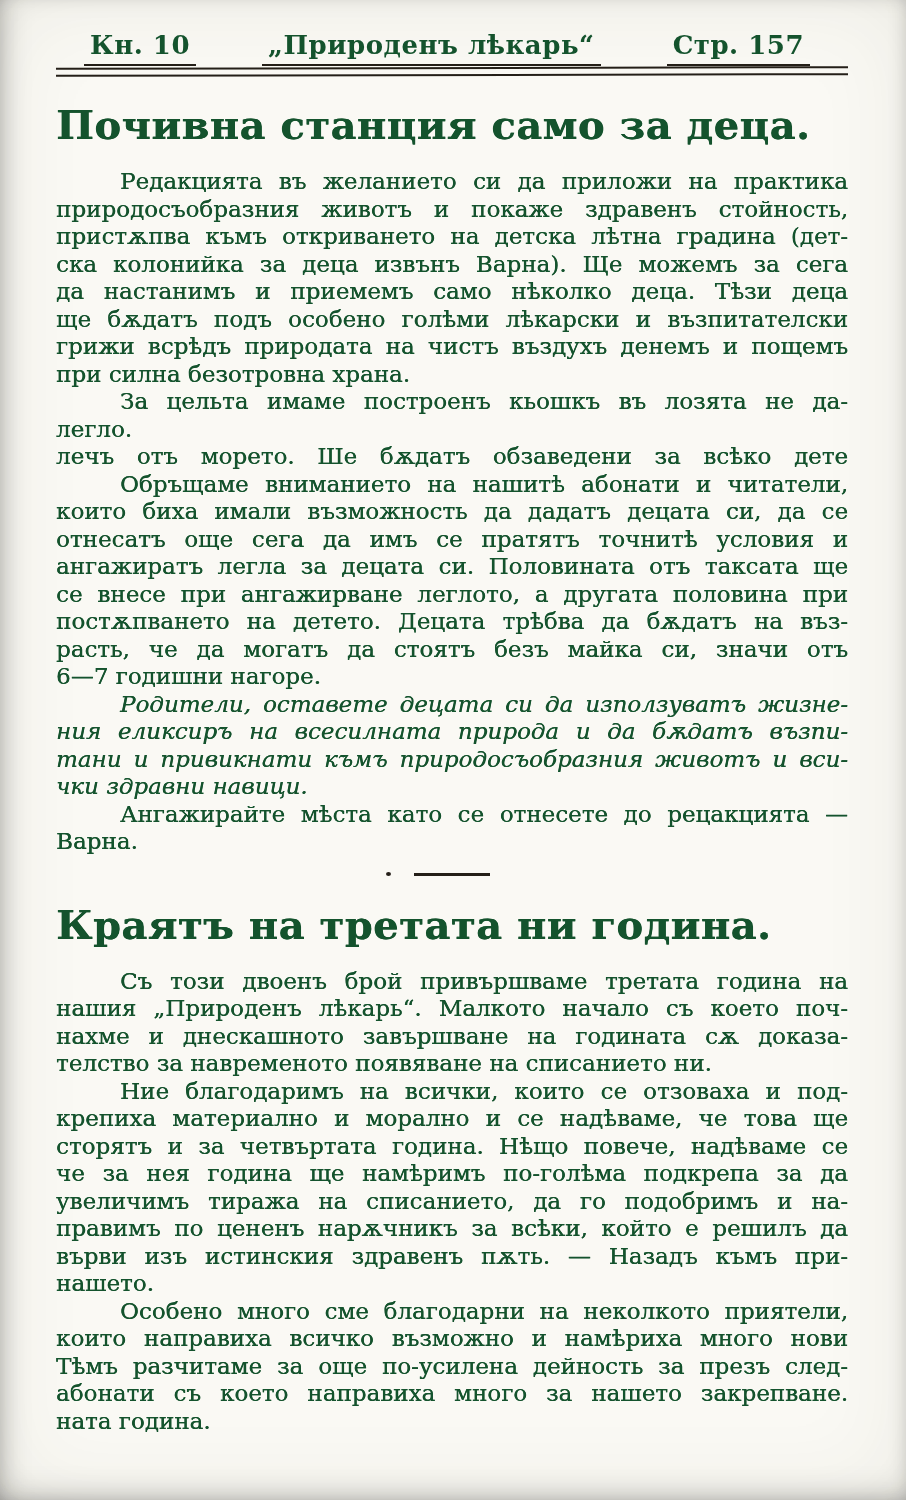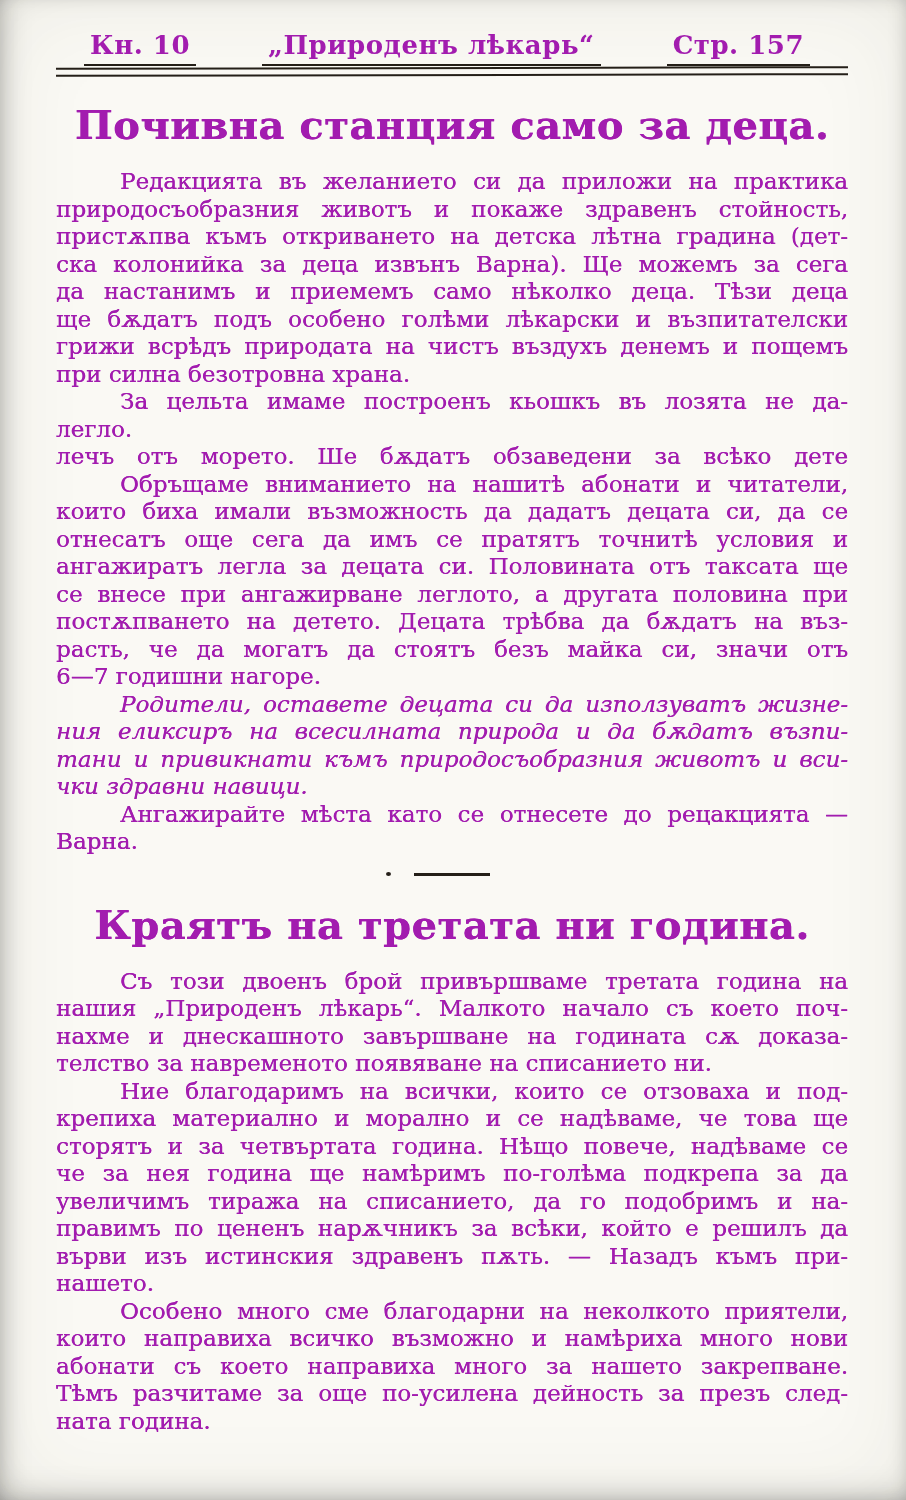--- a/index.html
+++ b/index.html
@@ -6,21 +6,21 @@
     margin: 0; padding: 0;
     width: 906px; height: 1500px;
     overflow: hidden;
     background: #d8d5cc;
   }
   .page {
     position: relative;
     width: 906px; height: 1500px;
     box-sizing: border-box;
     background: #faf9f4;
-    color: #a21caf;
+    color: #14532d;
     padding: 30px 58px 0 56px;
     font-family: "DejaVu Serif", "DejaVu Sans", serif;
     box-shadow:
       inset 0 0 90px rgba(70, 60, 35, 0.08),
       inset 14px 0 34px -20px rgba(0,0,0,0.38),
       inset -8px 0 24px -16px rgba(0,0,0,0.22),
       inset 0 -16px 36px -20px rgba(0,0,0,0.30);
   }
   .header {
     display: flex;
@@ -37,21 +37,21 @@
   }
   .double-rule {
     margin-top: 1px;
     height: 5px;
     border-top: 2px solid #241f18;
     border-bottom: 2px solid #241f18;
     transform: rotate(-0.12deg);
   }
   h1 {
     margin: 27px 0 21px 0;
-    text-align: center;
+    text-align: left;
     font-size: 40px;
     font-weight: bold;
     letter-spacing: 0.5px;
     line-height: 1.1;
     text-shadow: 0.4px 0 0 currentColor;
   }
   .body {
     font-size: 23px;
     line-height: 27.5px;
     text-shadow: 0.3px 0 0 currentColor;
@@ -146,19 +146,19 @@
         <div class="tline">сторятъ и за четвъртата година. Нѣщо повече, надѣваме се</div>
         <div class="tline">че за нея година ще намѣримъ по-голѣма подкрепа за да</div>
         <div class="tline">увеличимъ тиража на списанието, да го подобримъ и на-</div>
         <div class="tline">правимъ по цененъ нарѫчникъ за всѣки, който е решилъ да</div>
         <div class="tline">върви изъ истинския здравенъ пѫть. — Назадъ къмъ при-</div>
         <div class="tline lastline">нашето.</div>
       </div>
       <div class="para">
         <div class="tline first">Особено много сме благодарни на неколкото приятели,</div>
         <div class="tline">които направиха всичко възможно и намѣриха много нови</div>
+        <div class="tline">Тѣмъ разчитаме за още по-усилена дейность за презъ след-</div>
         <div class="tline">абонати съ което направиха много за нашето закрепване.</div>
-        <div class="tline">Тѣмъ разчитаме за още по-усилена дейность за презъ след-</div>
         <div class="tline lastline">ната година.</div>
       </div>
     </div>
 
 </div>
 
 </body></html>

